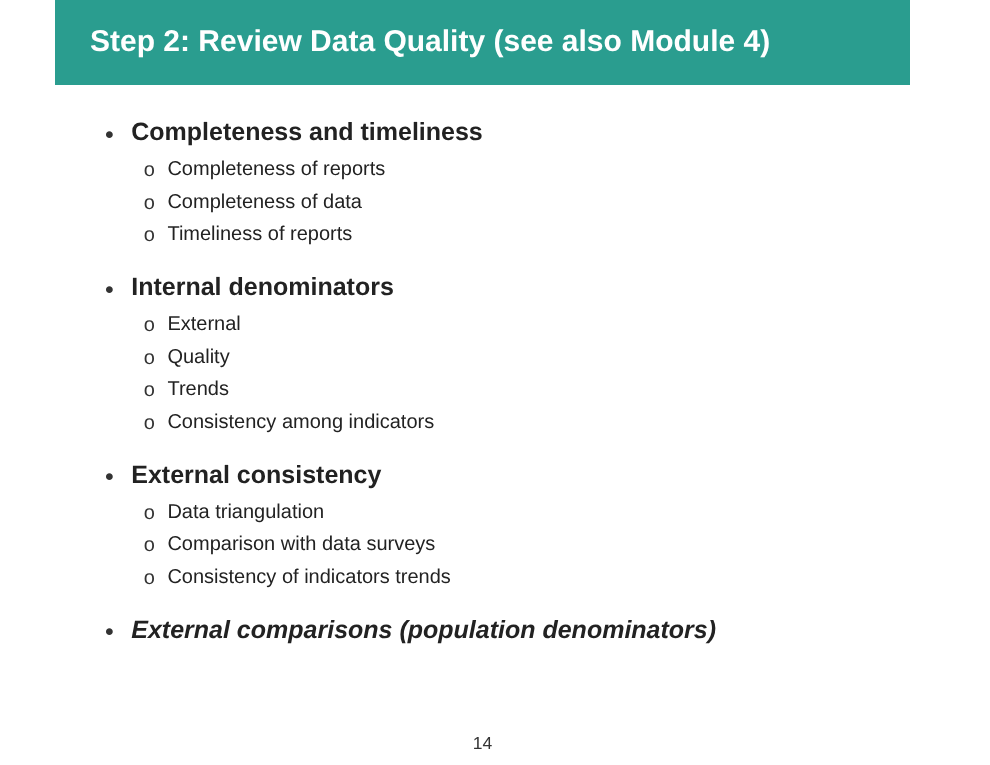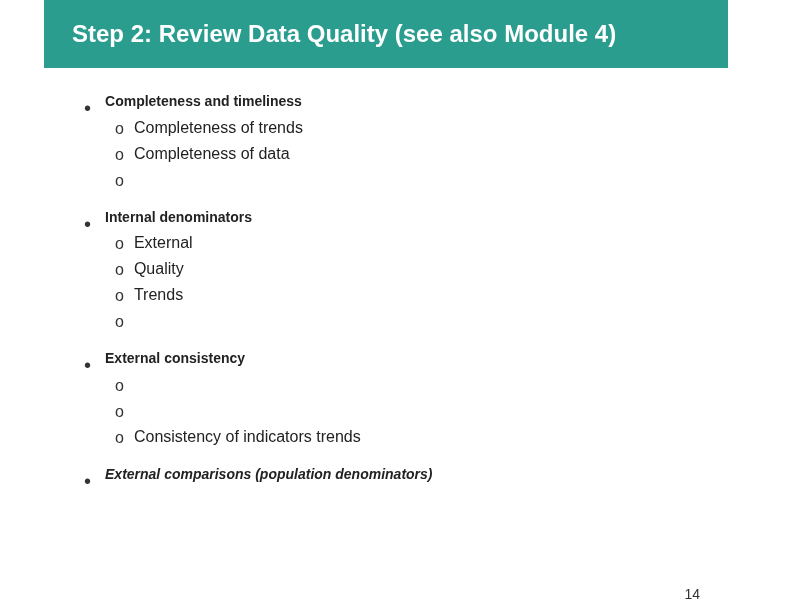--- a/index.html
+++ b/index.html
@@ -61,21 +61,21 @@
       margin-top: 2px;
       line-height: 1.4;
     }
 
     .bullet-content {
       display: flex;
       flex-direction: column;
     }
 
     .bullet-main {
-      font-size: 14px;
+      font-size: 20px;
       font-weight: bold;
       color: #222;
       line-height: 1.4;
       margin-bottom: 2px;
     }
 
     .sub-items {
       display: flex;
       flex-direction: column;
       margin-left: 10px;
@@ -102,21 +102,21 @@
       color: #222;
       line-height: 1.5;
     }
 
     .last-bullet .bullet-main {
       font-style: italic;
     }
 
     .footer {
       display: flex;
-      justify-content: flex-end;
+      justify-content: center;
       align-items: flex-end;
       padding: 4px 28px 10px 28px;
     }
 
     .page-number {
       font-size: 14px;
       color: #333;
     }
   </style>
 </head>
@@ -129,28 +129,29 @@
 
   <div class="content">
 
     <div class="bullet-section">
       <span class="bullet-dot">•</span>
       <div class="bullet-content">
         <span class="bullet-main">Completeness and timeliness</span>
         <div class="sub-items">
           <div class="sub-item">
             <span class="sub-dot">o</span>
-            <span class="sub-text">Completeness of trends</span>
+            <span class="sub-text">Completeness of reports</span>
           </div>
           <div class="sub-item">
             <span class="sub-dot">o</span>
             <span class="sub-text">Completeness of data</span>
           </div>
           <div class="sub-item">
             <span class="sub-dot">o</span>
+            <span class="sub-text">Timeliness of reports</span>
           </div>
         </div>
       </div>
     </div>
 
     <div class="bullet-section">
       <span class="bullet-dot">•</span>
       <div class="bullet-content">
         <span class="bullet-main">Internal denominators</span>
         <div class="sub-items">
@@ -161,35 +162,38 @@
           <div class="sub-item">
             <span class="sub-dot">o</span>
             <span class="sub-text">Quality</span>
           </div>
           <div class="sub-item">
             <span class="sub-dot">o</span>
             <span class="sub-text">Trends</span>
           </div>
           <div class="sub-item">
             <span class="sub-dot">o</span>
+            <span class="sub-text">Consistency among indicators</span>
           </div>
         </div>
       </div>
     </div>
 
     <div class="bullet-section">
       <span class="bullet-dot">•</span>
       <div class="bullet-content">
         <span class="bullet-main">External consistency</span>
         <div class="sub-items">
           <div class="sub-item">
             <span class="sub-dot">o</span>
-          </div>
-          <div class="sub-item">
-            <span class="sub-dot">o</span>
+            <span class="sub-text">Data triangulation</span>
+          </div>
+          <div class="sub-item">
+            <span class="sub-dot">o</span>
+            <span class="sub-text">Comparison with data surveys</span>
           </div>
           <div class="sub-item">
             <span class="sub-dot">o</span>
             <span class="sub-text">Consistency of indicators trends</span>
           </div>
         </div>
       </div>
     </div>
 
     <div class="bullet-section last-bullet">

